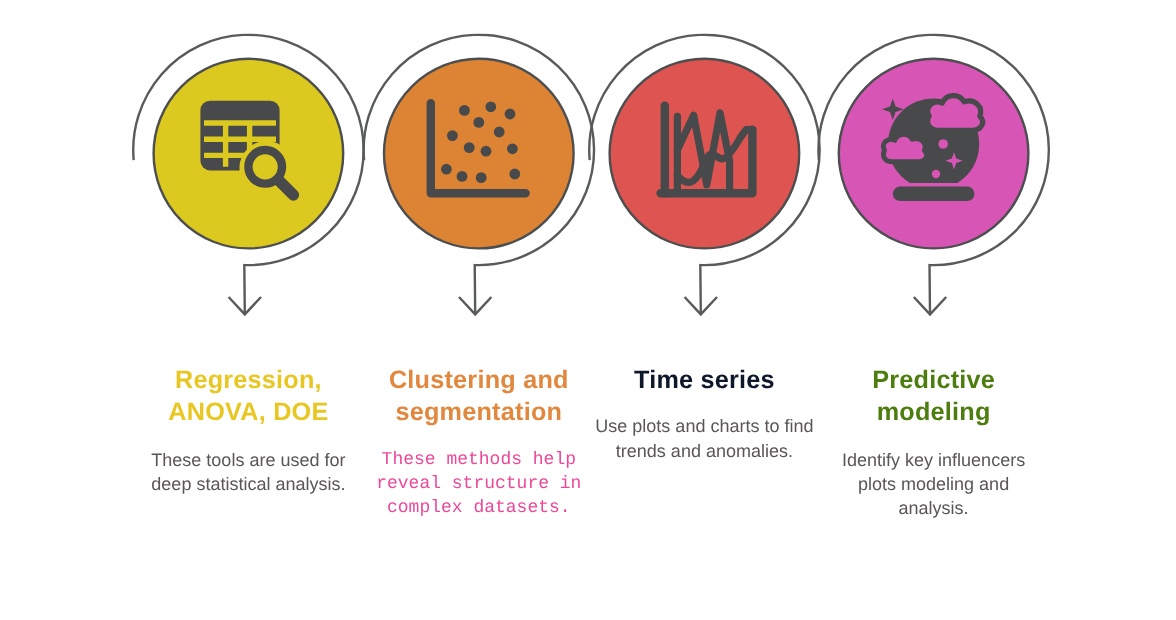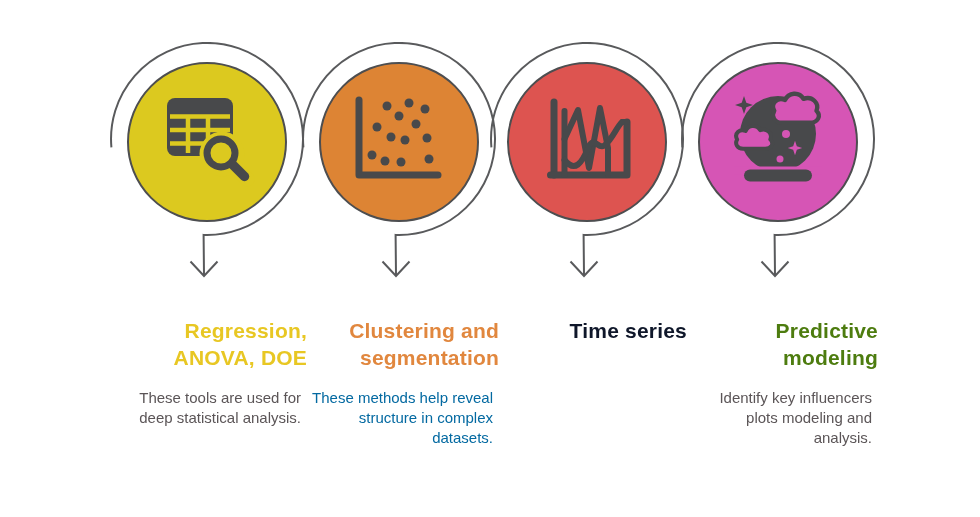--- a/index.html
+++ b/index.html
@@ -1,18 +1,18 @@
 <!DOCTYPE html>
 <html><head>
 <meta charset="utf-8">
 <style>
   html,body{margin:0;padding:0;}
   body{background:#ffffff;font-family:"Liberation Sans","DejaVu Sans",sans-serif;}
   .canvas{position:relative;width:980px;height:517px;background:#ffffff;overflow:hidden;}
-  .column{position:absolute;top:42px;width:200px;text-align:right;}
+  .column{position:absolute;top:28px;width:200px;text-align:center;}
   .fig{display:block;margin:0 auto;}
   .ring{fill:none;stroke-width:2;}
   .disc{stroke:#4d4e50;stroke-width:2;}
   .heading{margin:33px 0 0;font-size:21px;font-weight:bold;line-height:1.3;letter-spacing:.2px;}
   .heading span{display:block;}
   .body-text{margin:16px auto 0;font-size:15px;line-height:1.36;max-width:188px;}
 </style>
 </head>
 <body>
 
@@ -62,39 +62,40 @@
             <circle cx="86" cy="119" r="4.5"></circle>
             <circle cx="102" cy="120" r="4.5"></circle>
           <circle cx="130" cy="117" r="4.5"></circle>
         </g>
       </g>
     </svg>
     <h2 class="heading" style="color: rgb(225, 135, 62);">
       <span>Clustering and</span>
       <span>segmentation</span>
     </h2>
-    <p class="body-text" style="color: #0369a1;">These methods help reveal structure in complex datasets.</p>
+    <p class="body-text" style="color: #ec4899; font-family: Liberation Mono, monospace;">These methods help reveal structure in complex datasets.</p>
   </div>
 
   <div class="column" style="left:487px">
     <svg class="fig" width="200" height="242" viewBox="0 0 200 242">
       <path class="ring" d="M4.4 105.4 A96 96 0 1 1 96.6 192.9 L97 233" style="stroke: rgb(89, 90, 92);"></path>
       <path class="ring" d="M83.5 219.5 L97 234 L110.5 219.5" style="stroke: rgb(89, 90, 92);"></path>
       <circle class="disc" cx="100" cy="100" r="79" style="fill: rgb(221, 84, 80);"></circle>
       <g style="fill: rgb(72, 73, 75); stroke: rgb(72, 73, 75);">
         <path d="M67 60 V133" fill="none" stroke-width="7" stroke-linecap="round"></path>
         <path d="M63.5 133 H140 V80" fill="none" stroke-width="7" stroke-linecap="round" stroke-linejoin="round"></path>
         <path d="M77.5 133 V69" fill="none" stroke-width="6" stroke-linecap="round"></path>
         <path d="M77.5 97 L91 68 L102 126 L113 66 L121 106 V133" fill="none" stroke-width="6" stroke-linecap="round" stroke-linejoin="round"></path>
         <path d="M77.5 118 C88 131 95 121 101 106 C107 92 111 109 118 103 C126 96 129 86 135 80 L140 80" fill="none" stroke-width="6" stroke-linecap="round"></path>
       </g>
     </svg>
     <h2 class="heading" style="color: #0f172a;">
       <span>Time series</span>
     </h2>
+    <p class="body-text" style="color: rgb(91, 85, 87);">Use plots and charts to find trends and anomalies.</p>
   </div>
 
   <div class="column" style="left:678px">
     <svg class="fig" width="200" height="242" viewBox="0 0 200 242">
       <path class="ring" d="M4.4 105.4 A96 96 0 1 1 96.6 192.9 L97 233" style="stroke: rgb(89, 90, 92);"></path>
       <path class="ring" d="M83.5 219.5 L97 234 L110.5 219.5" style="stroke: rgb(89, 90, 92);"></path>
       <circle class="disc" cx="100" cy="100" r="79" style="fill: rgb(214, 85, 181);"></circle>
       <g style="fill: rgb(72, 73, 75); stroke: rgb(72, 73, 75);">
         <path transform="translate(66,63)" stroke="none" d="M0 -9 L2.3 -2.3 L9 0 L2.3 2.3 L0 9 L-2.3 2.3 L-9 0 L-2.3 -2.3 Z"></path>
         <circle cx="100" cy="92" r="38" stroke="none"></circle>

